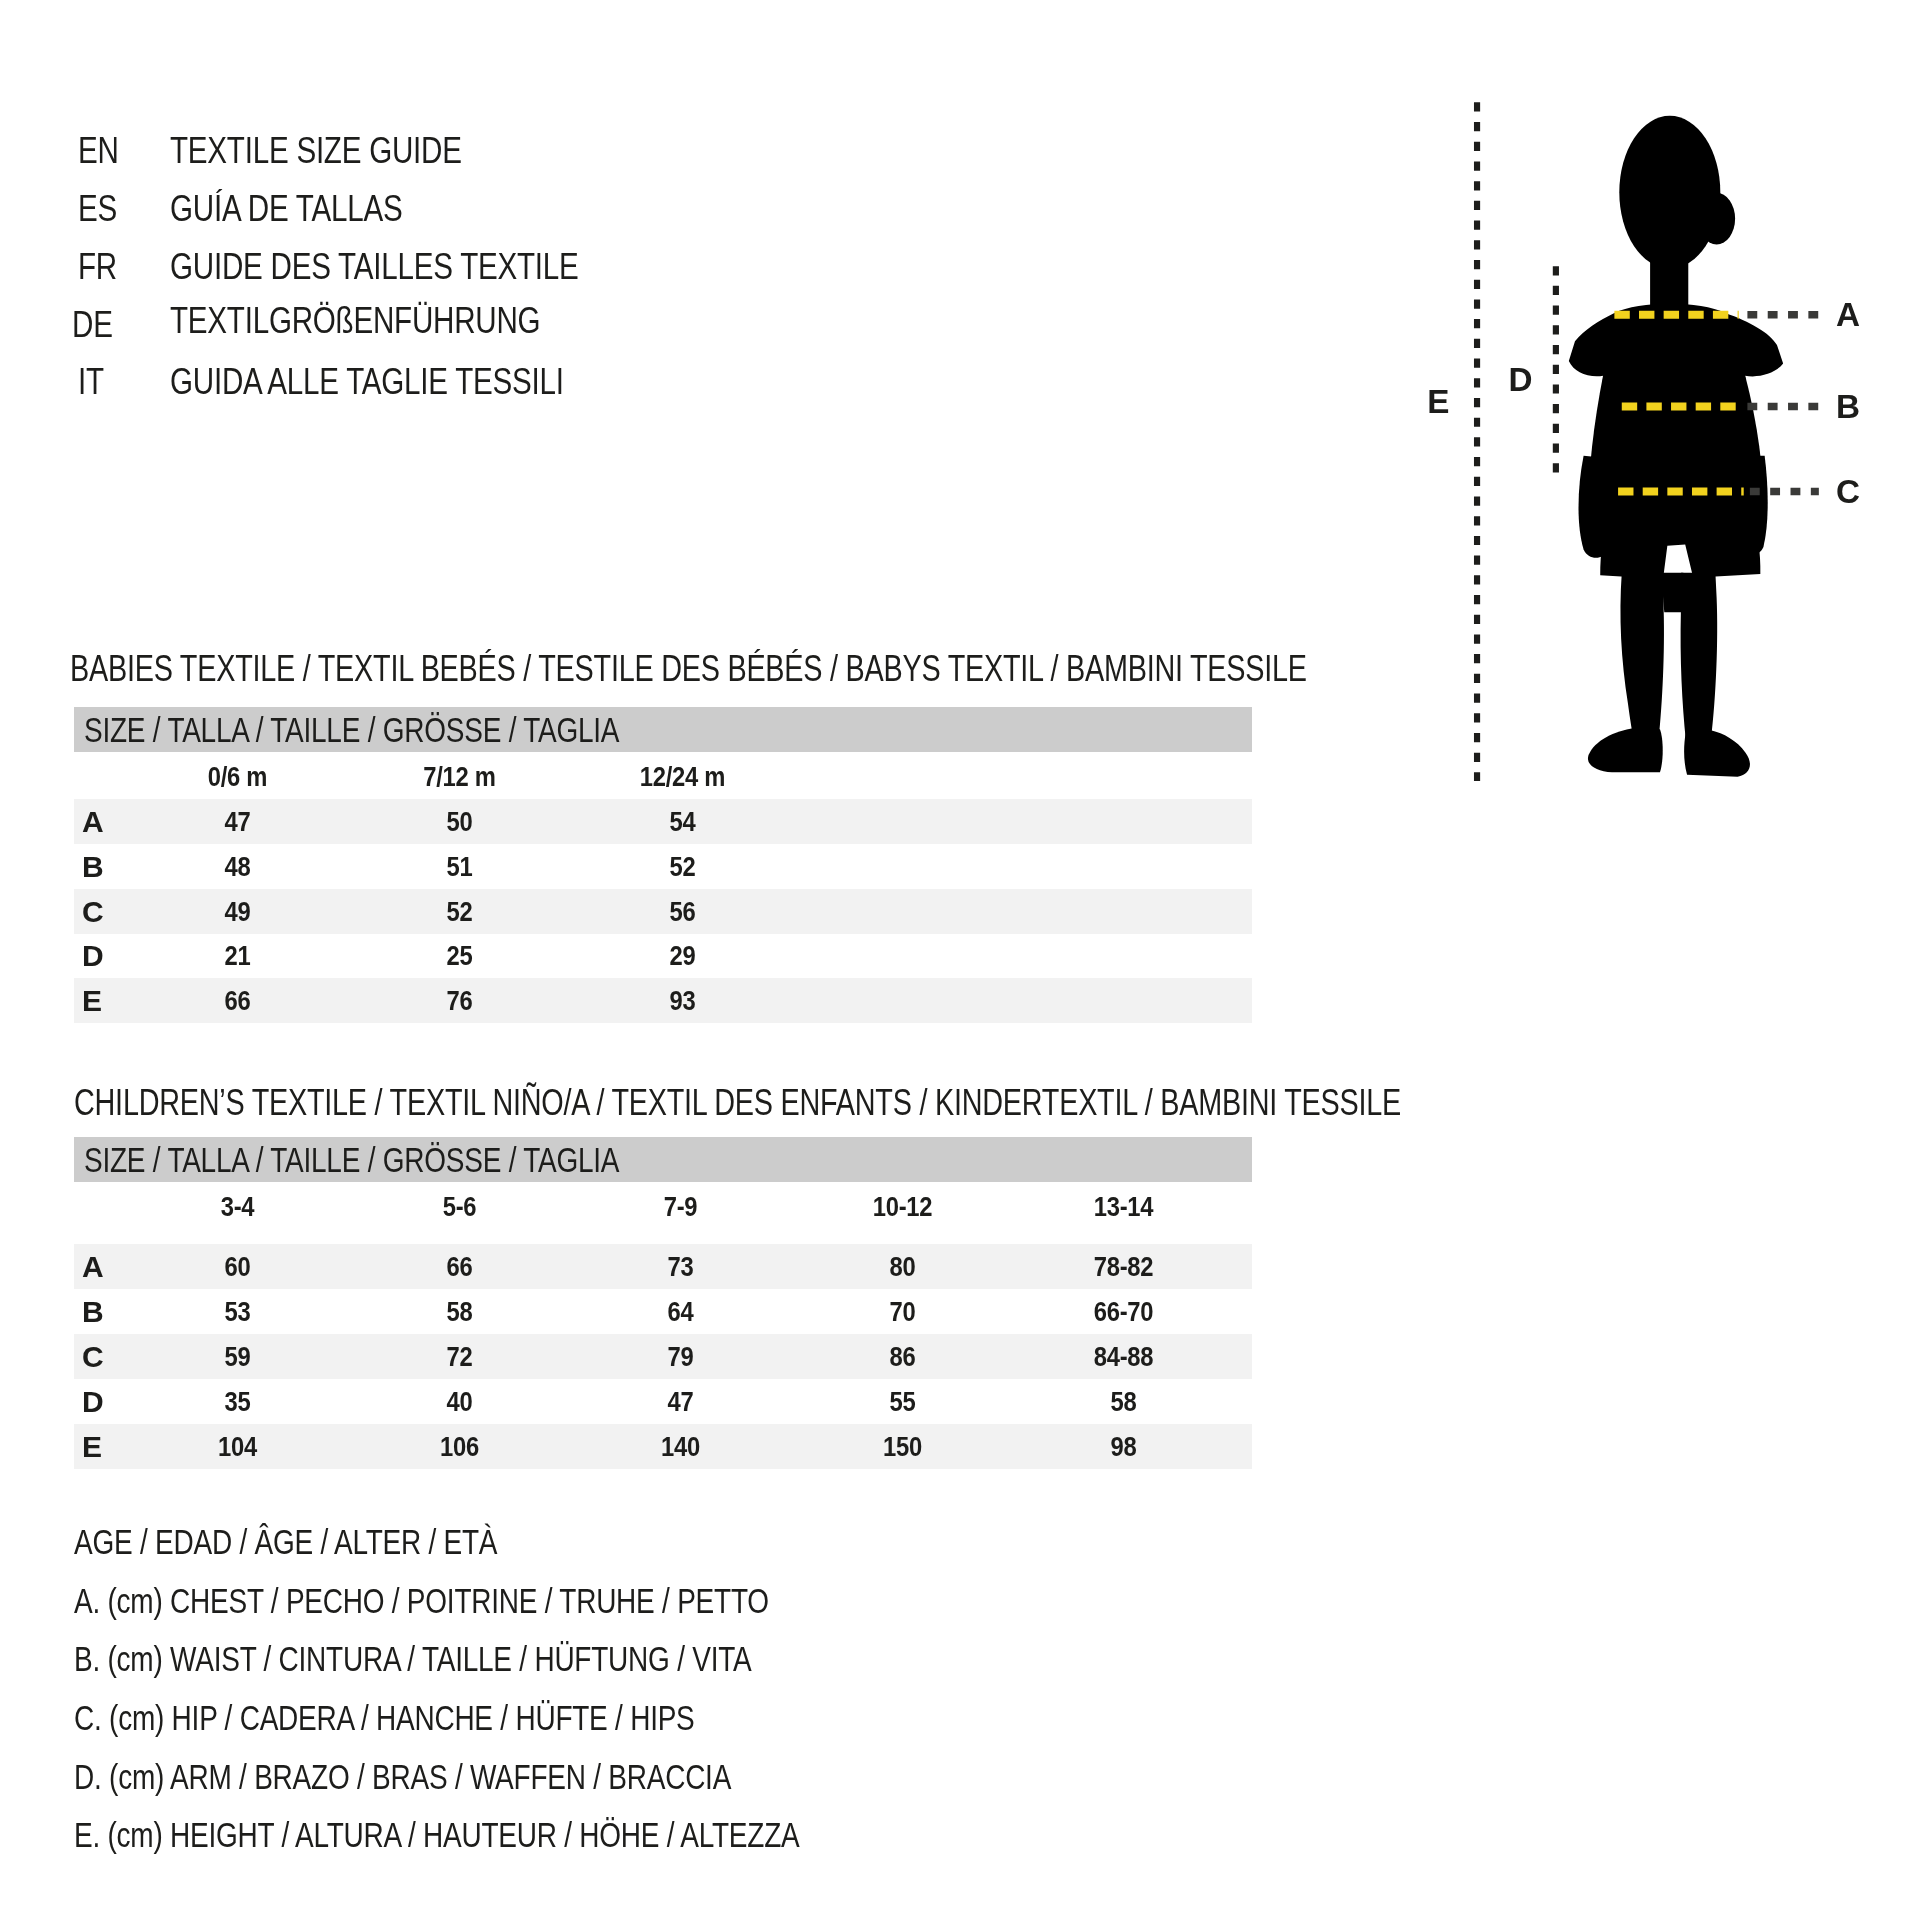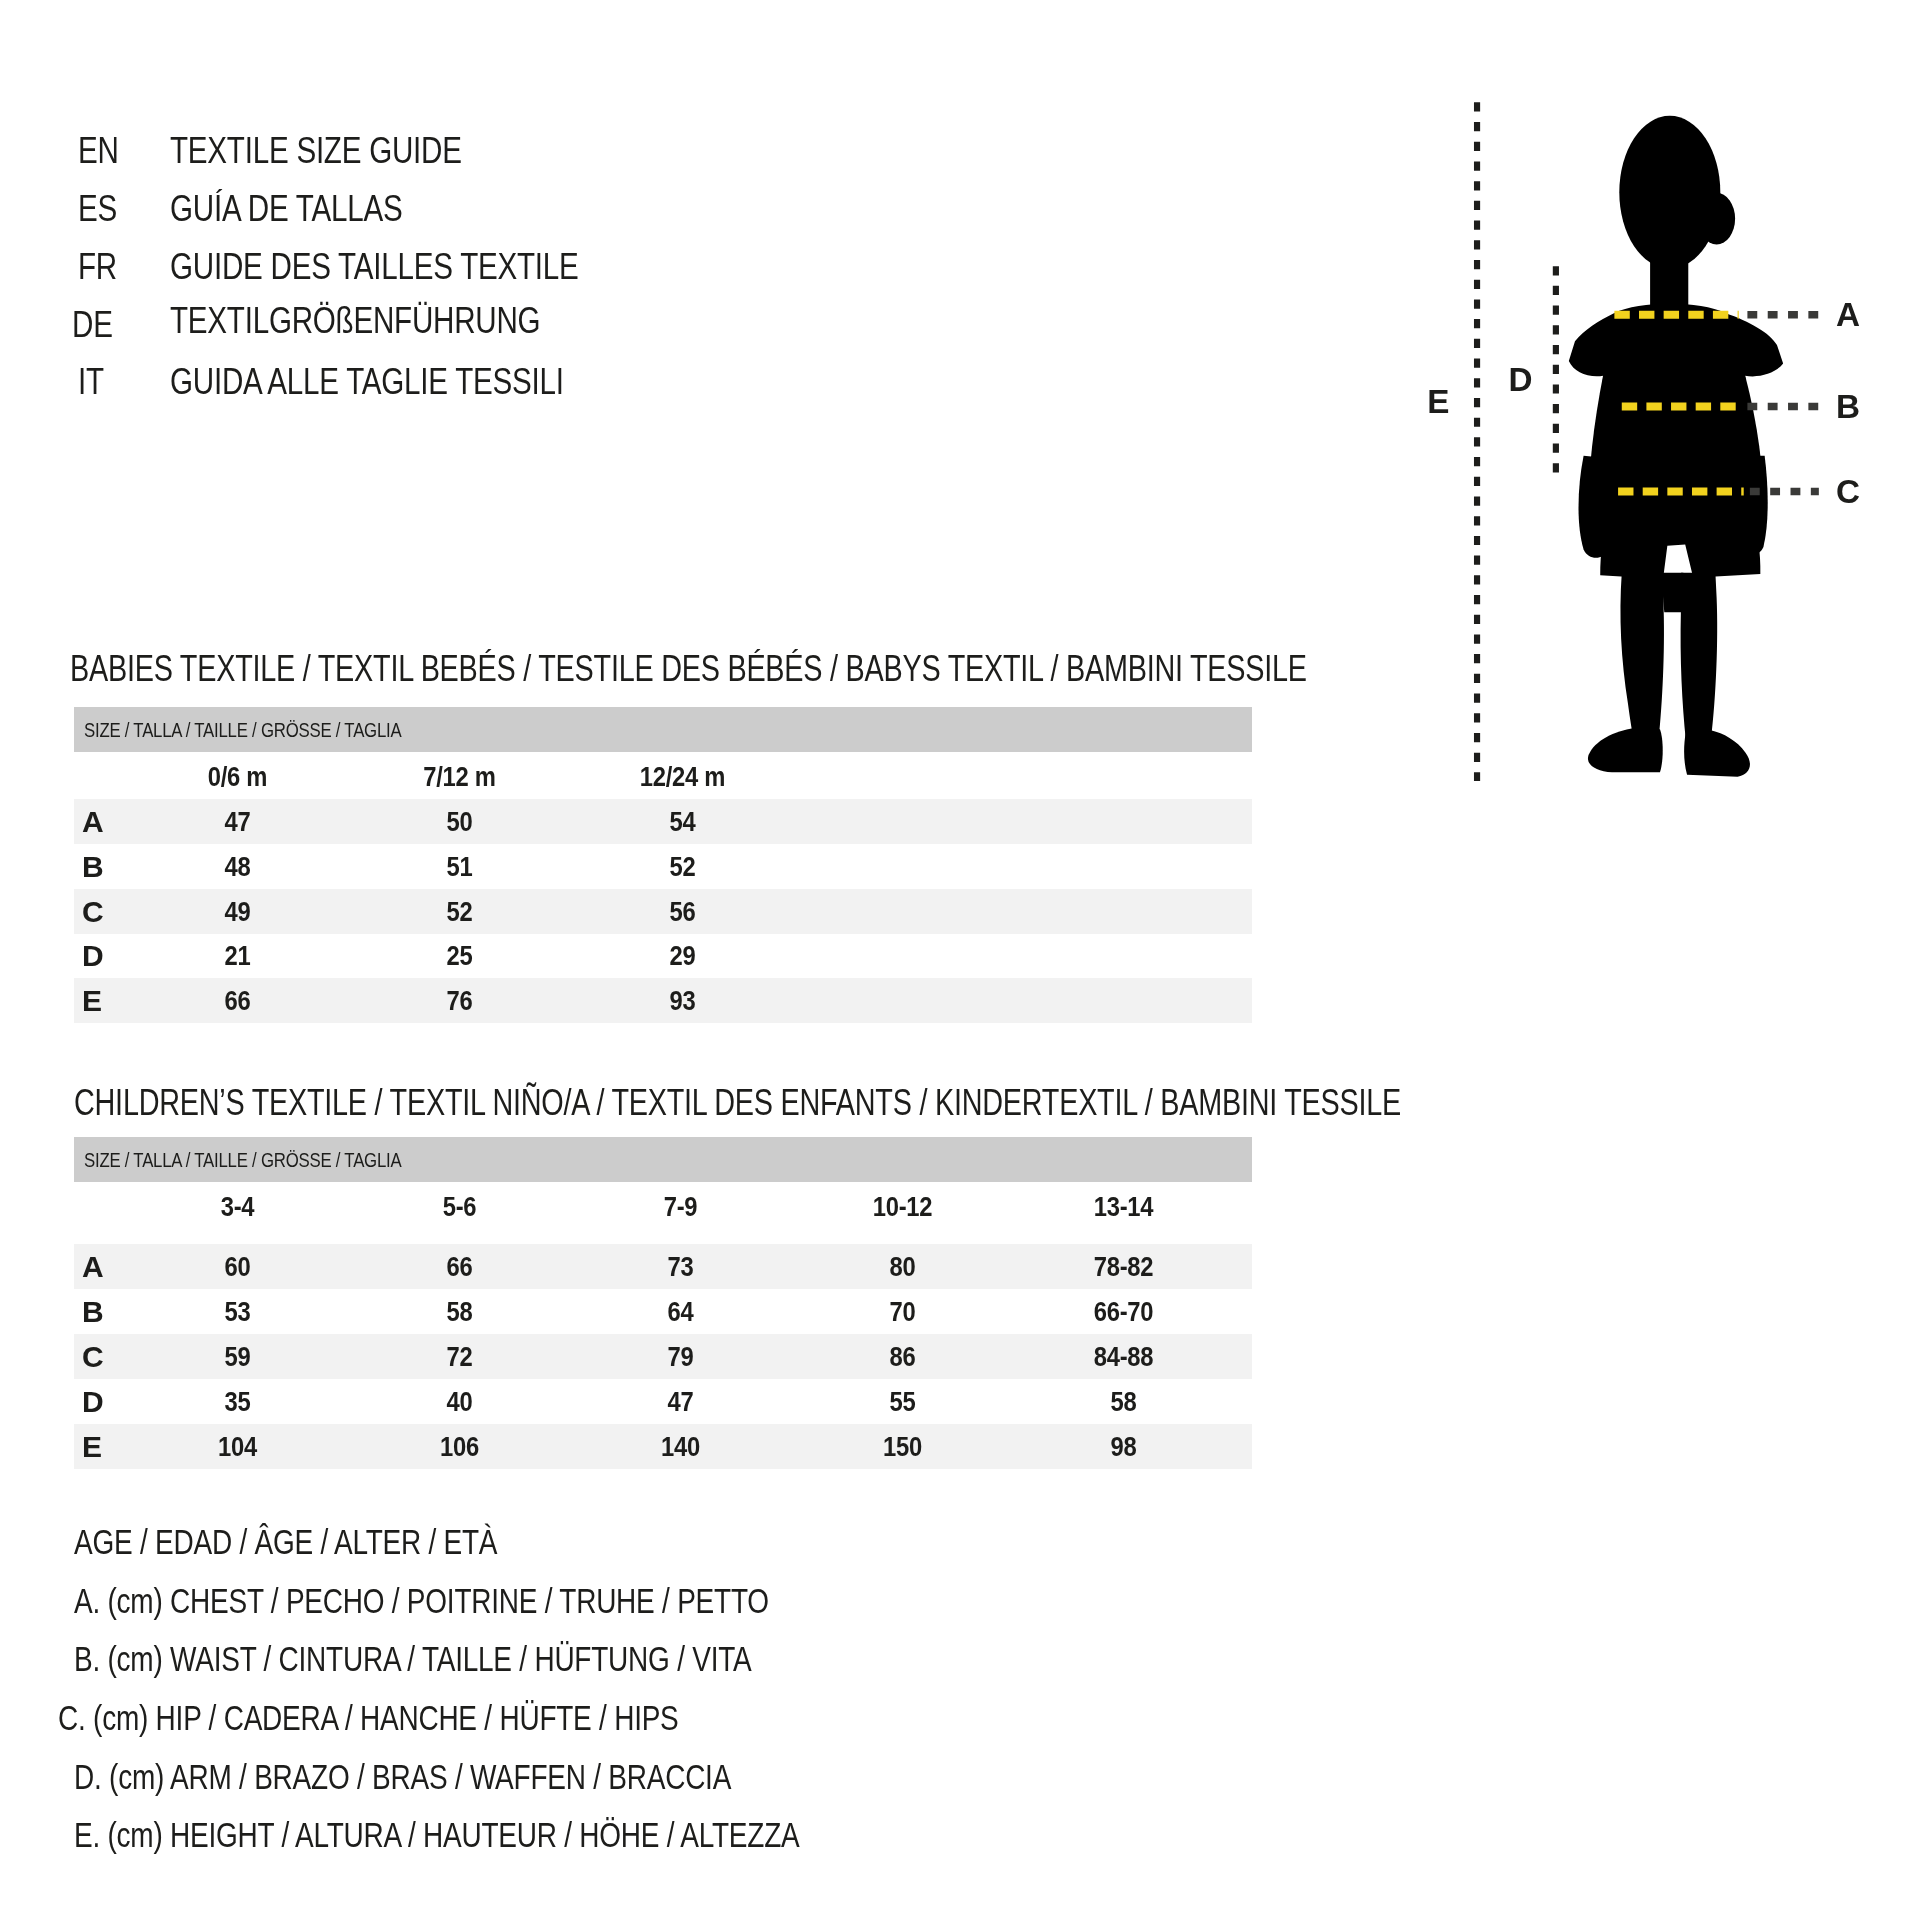--- a/index.html
+++ b/index.html
@@ -6,21 +6,21 @@
   body{font-family:"Liberation Sans","DejaVu Sans",sans-serif;color:#1d1d1b}
   #canvas{position:relative;width:1926px;height:1926px;background:#ffffff;overflow:hidden}
   .abs{position:absolute;white-space:nowrap}
   .b{font-weight:400;color:#1d1d1b;letter-spacing:-0.3px}
   .sxl{transform:scaleX(.8);transform-origin:0 50%;display:inline-block}
   .lang-code{font-size:37px;line-height:53px}
   .lang-title{font-size:37px;line-height:53px}
   .heading{font-size:36px;line-height:55px}
   .bar{position:absolute;left:74px;width:1178px;height:45px;background:#cccccc}
   .stripe{position:absolute;left:74px;width:1178px;height:45px;background:#f2f2f2}
-  .barhead{font-size:21px;line-height:45px}
+  .barhead{font-size:35px;line-height:45px}
   .colhead{position:absolute;width:185px;text-align:center;font-size:28px;line-height:46px;font-weight:700;letter-spacing:-0.3px;transform:scaleX(.85)}
   .cell{position:absolute;width:185px;text-align:center;font-size:28px;line-height:45px;font-weight:700;letter-spacing:-0.3px;transform:scaleX(.85)}
   .rowlab{position:absolute;left:82px;font-size:30px;line-height:45px;font-weight:700}
   .legend-line{font-size:35px;line-height:52px}
 </style>
 </head>
 <body>
 
 <div id="canvas">
 
@@ -190,19 +190,19 @@
     <span class="cell" style="left:367px;top:1424px">106</span>
     <span class="cell" style="left:588px;top:1424px">140</span>
     <span class="cell" style="left:810px;top:1424px">150</span>
     <span class="cell" style="left:1031px;top:1424px">98</span>
   </div>
 
   <div>
     <span class="abs b legend-line" style="left:74px;top:1516px"><span class="sxl">AGE / EDAD / ÂGE / ALTER / ETÀ</span></span>
     <span class="abs b legend-line" style="left:74px;top:1575px"><span class="sxl">A. (cm) CHEST / PECHO / POITRINE / TRUHE / PETTO</span></span>
     <span class="abs b legend-line" style="left:74px;top:1633px"><span class="sxl">B. (cm) WAIST / CINTURA / TAILLE / HÜFTUNG / VITA</span></span>
-    <span class="abs b legend-line" style="left:58px;top:1692px"><span class="sxl">C. (cm) HIP / CADERA / HANCHE / HÜFTE / HIPS</span></span>
+    <span class="abs b legend-line" style="left:74px;top:1692px"><span class="sxl">C. (cm) HIP / CADERA / HANCHE / HÜFTE / HIPS</span></span>
     <span class="abs b legend-line" style="left:74px;top:1751px"><span class="sxl">D. (cm) ARM / BRAZO / BRAS / WAFFEN / BRACCIA</span></span>
     <span class="abs b legend-line" style="left:74px;top:1809px"><span class="sxl">E. (cm) HEIGHT / ALTURA / HAUTEUR / HÖHE / ALTEZZA</span></span>
   </div>
 
 </div>
 
 
 </body></html>

